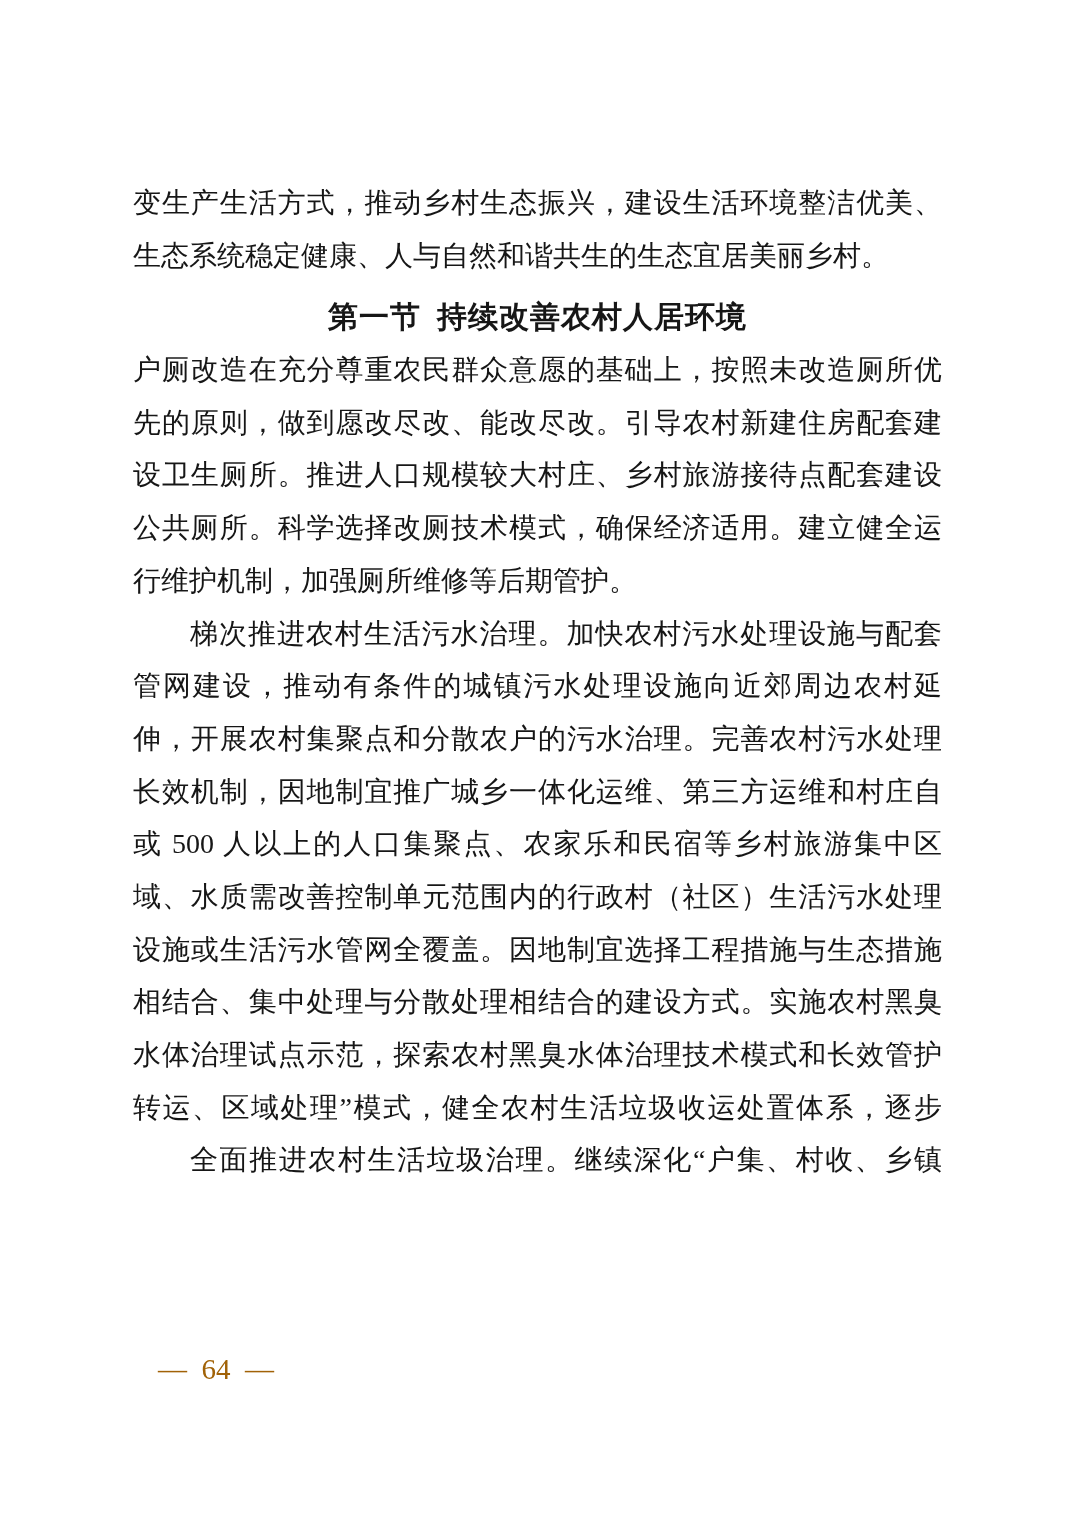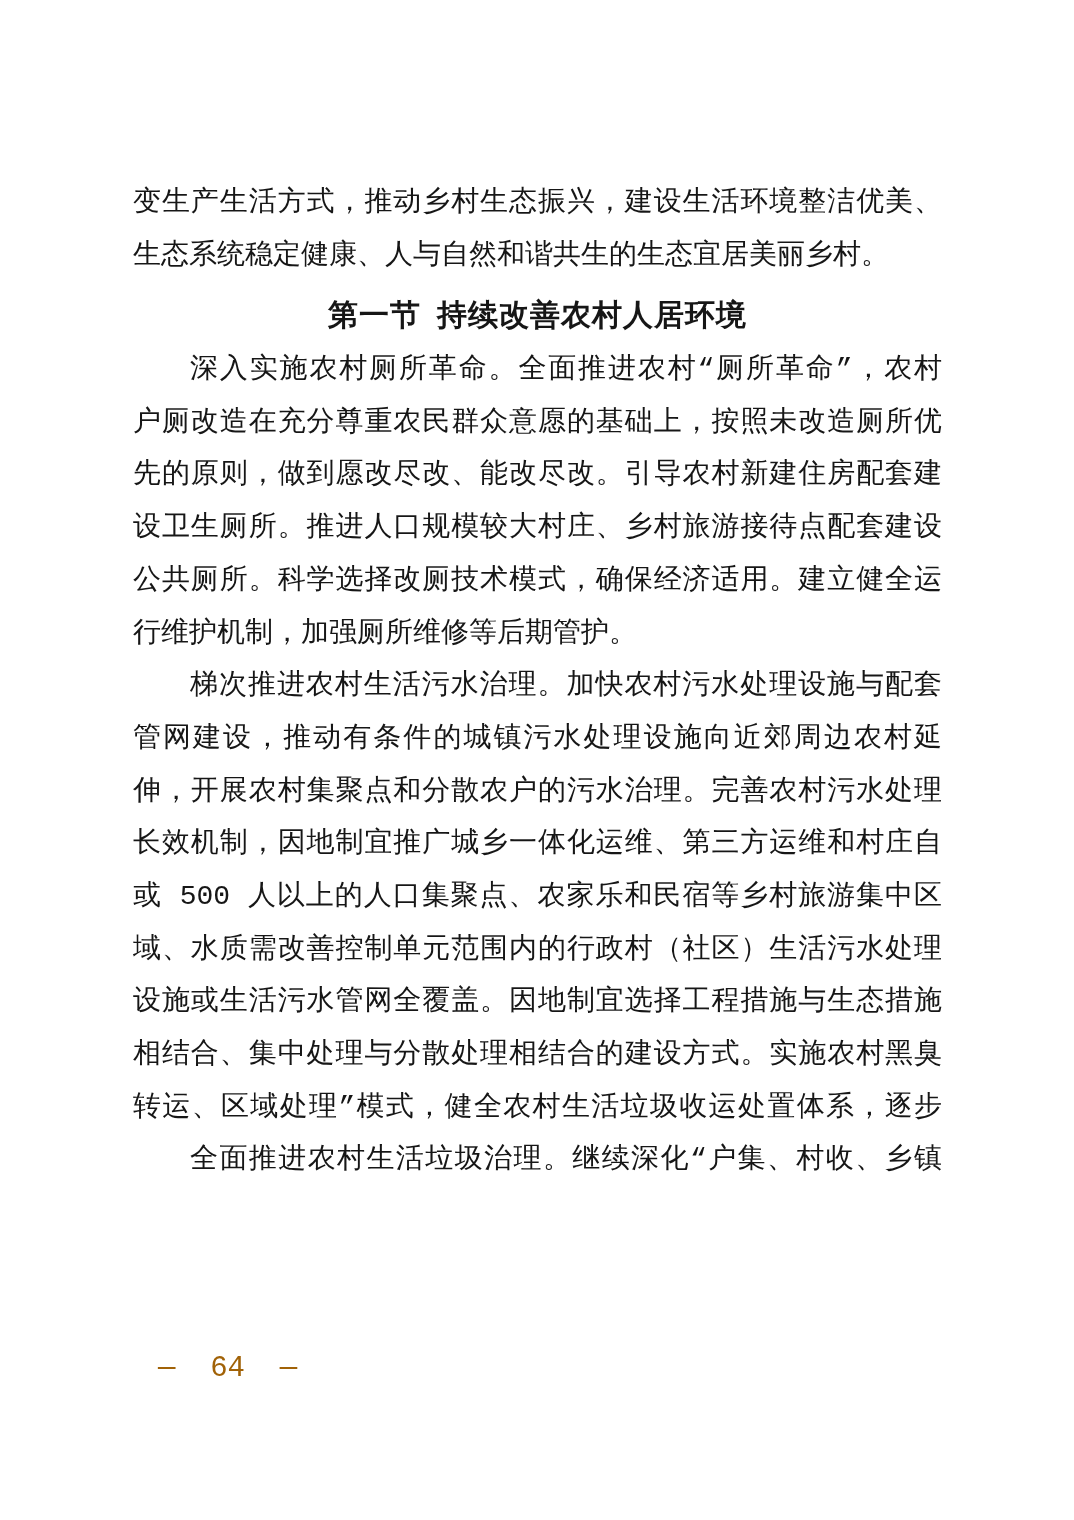--- a/index.html
+++ b/index.html
@@ -6,21 +6,21 @@
     margin: 0;
     padding: 0;
     background: #ffffff;
   }
   .page {
     position: relative;
     width: 1074px;
     height: 1520px;
     background: #ffffff;
     overflow: hidden;
-    font-family: Liberation Mono, monospace;
+    font-family: Liberation Serif, serif;
     color: #161616;
   }
   .content {
     position: absolute;
     left: 133px;
     top: 177px;
     width: 809px;
   }
   .line {
     font-size: 28px;
@@ -66,35 +66,35 @@
 <div class="page">
   <div class="content">
 
     <div class="line">变生产生活方式，推动乡村生态振兴，建设生活环境整洁优美、</div>
     <div class="line para-end">生态系统稳定健康、人与自然和谐共生的生态宜居美丽乡村。</div>
 
     <div class="heading">
       <span class="heading-number">第一节</span><span>持续改善农村人居环境</span>
     </div>
 
-    <div class="line indent">深入实施农村厕所革命。全面推进农村“厕所革命”，农村</div>
     <div class="line">户厕改造在充分尊重农民群众意愿的基础上，按照未改造厕所优</div>
     <div class="line">先的原则，做到愿改尽改、能改尽改。引导农村新建住房配套建</div>
     <div class="line">设卫生厕所。推进人口规模较大村庄、乡村旅游接待点配套建设</div>
     <div class="line">公共厕所。科学选择改厕技术模式，确保经济适用。建立健全运</div>
     <div class="line para-end">行维护机制，加强厕所维修等后期管护。</div>
 
     <div class="line indent">梯次推进农村生活污水治理。加快农村污水处理设施与配套</div>
     <div class="line">管网建设，推动有条件的城镇污水处理设施向近郊周边农村延</div>
     <div class="line">伸，开展农村集聚点和分散农户的污水治理。完善农村污水处理</div>
     <div class="line">长效机制，因地制宜推广城乡一体化运维、第三方运维和村庄自</div>
     <div class="line">或 500 人以上的人口集聚点、农家乐和民宿等乡村旅游集中区</div>
     <div class="line">域、水质需改善控制单元范围内的行政村（社区）生活污水处理</div>
     <div class="line">设施或生活污水管网全覆盖。因地制宜选择工程措施与生态措施</div>
     <div class="line">相结合、集中处理与分散处理相结合的建设方式。实施农村黑臭</div>
+    <div class="line">水体治理试点示范，探索农村黑臭水体治理技术模式和长效管护</div>
 
     <div class="line">转运、区域处理”模式，健全农村生活垃圾收运处置体系，逐步</div>
     <div class="line indent">全面推进农村生活垃圾治理。继续深化“户集、村收、乡镇</div>
 
   </div>
 
   <div class="footer">—  64  —</div>
 </div>
 
 </body></html>

